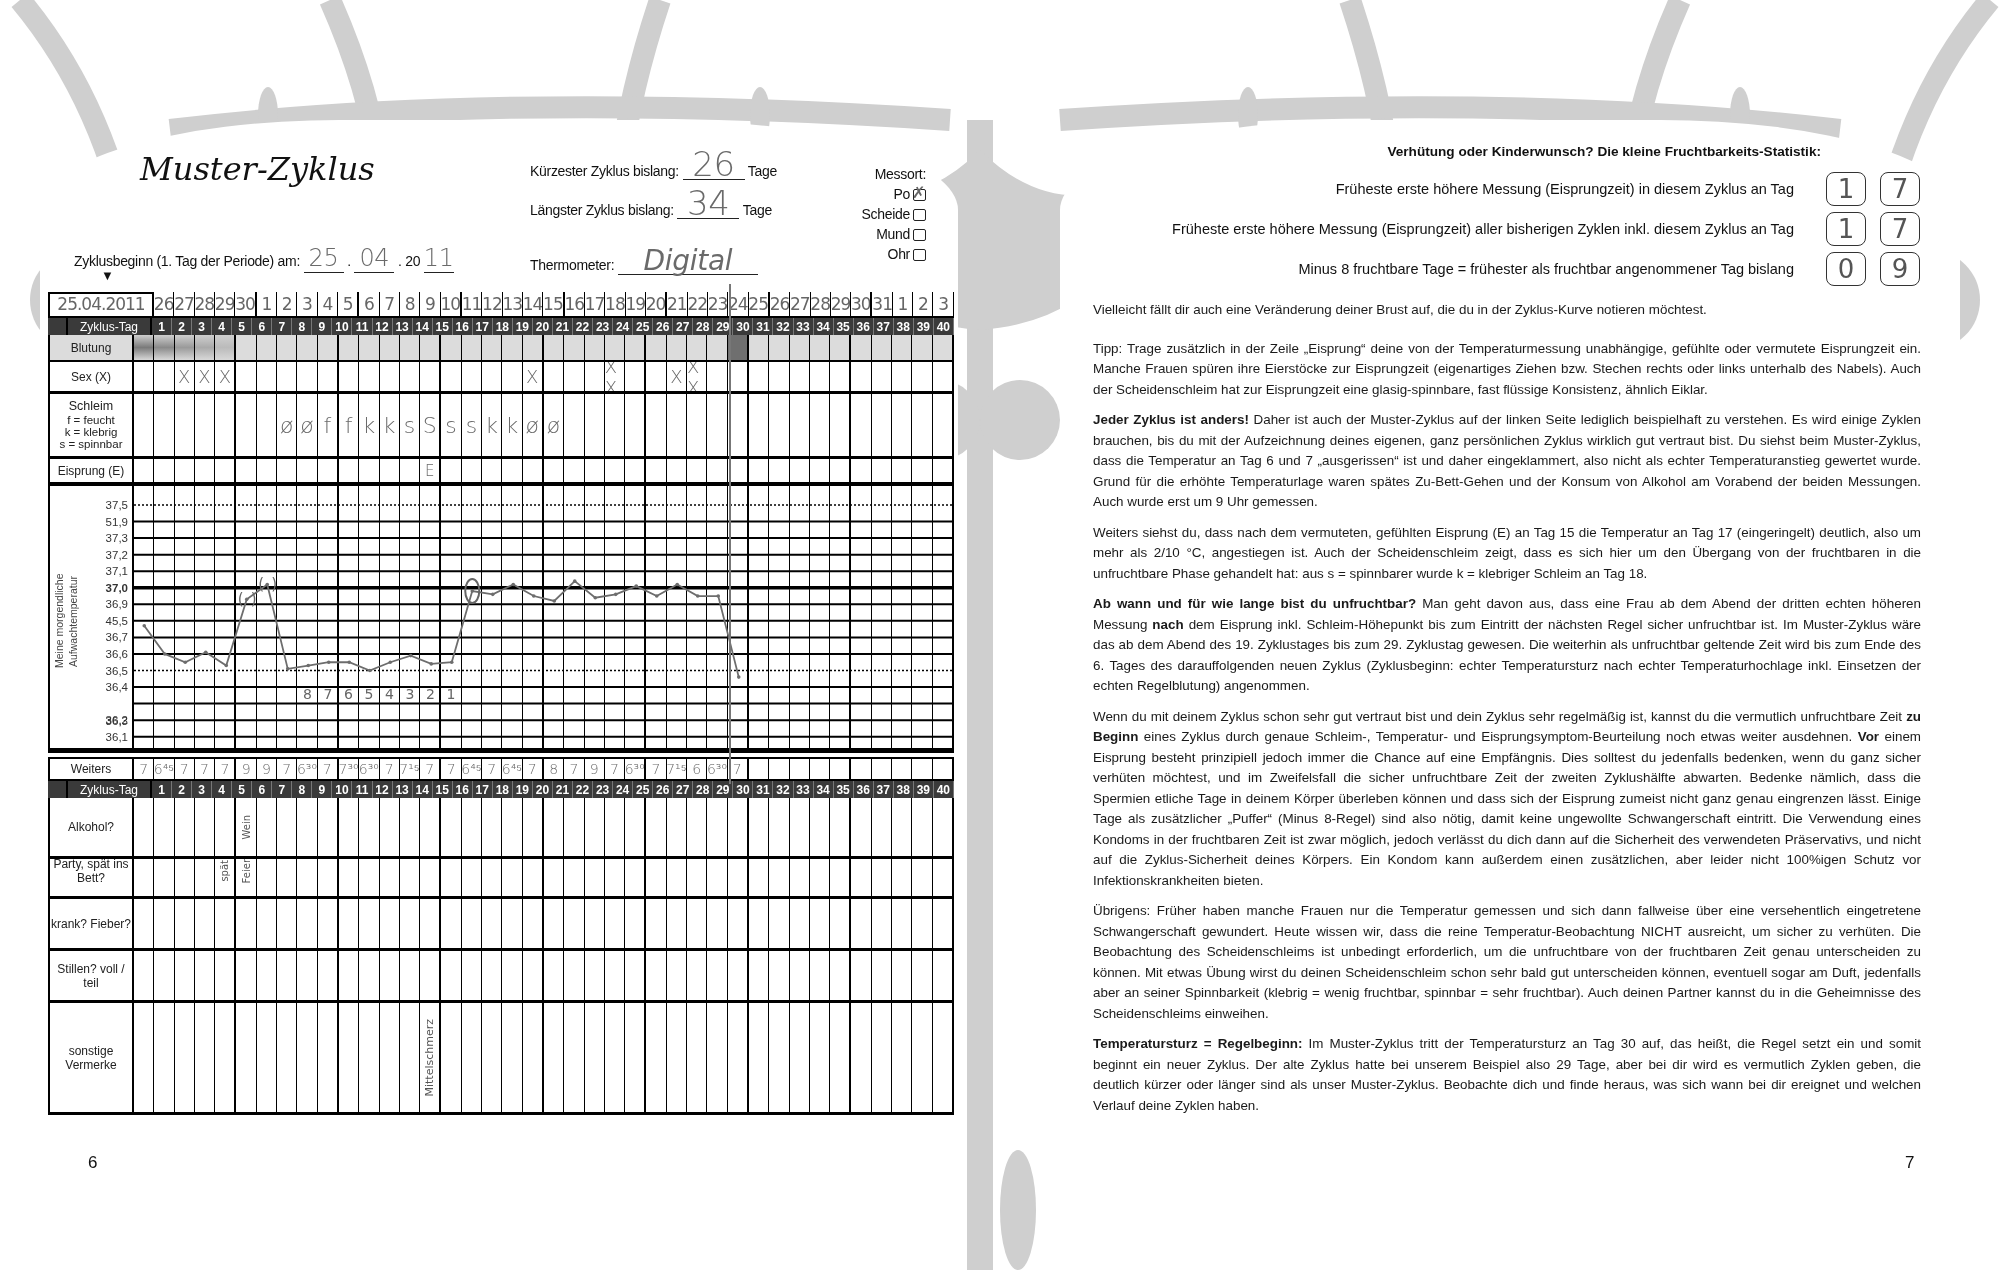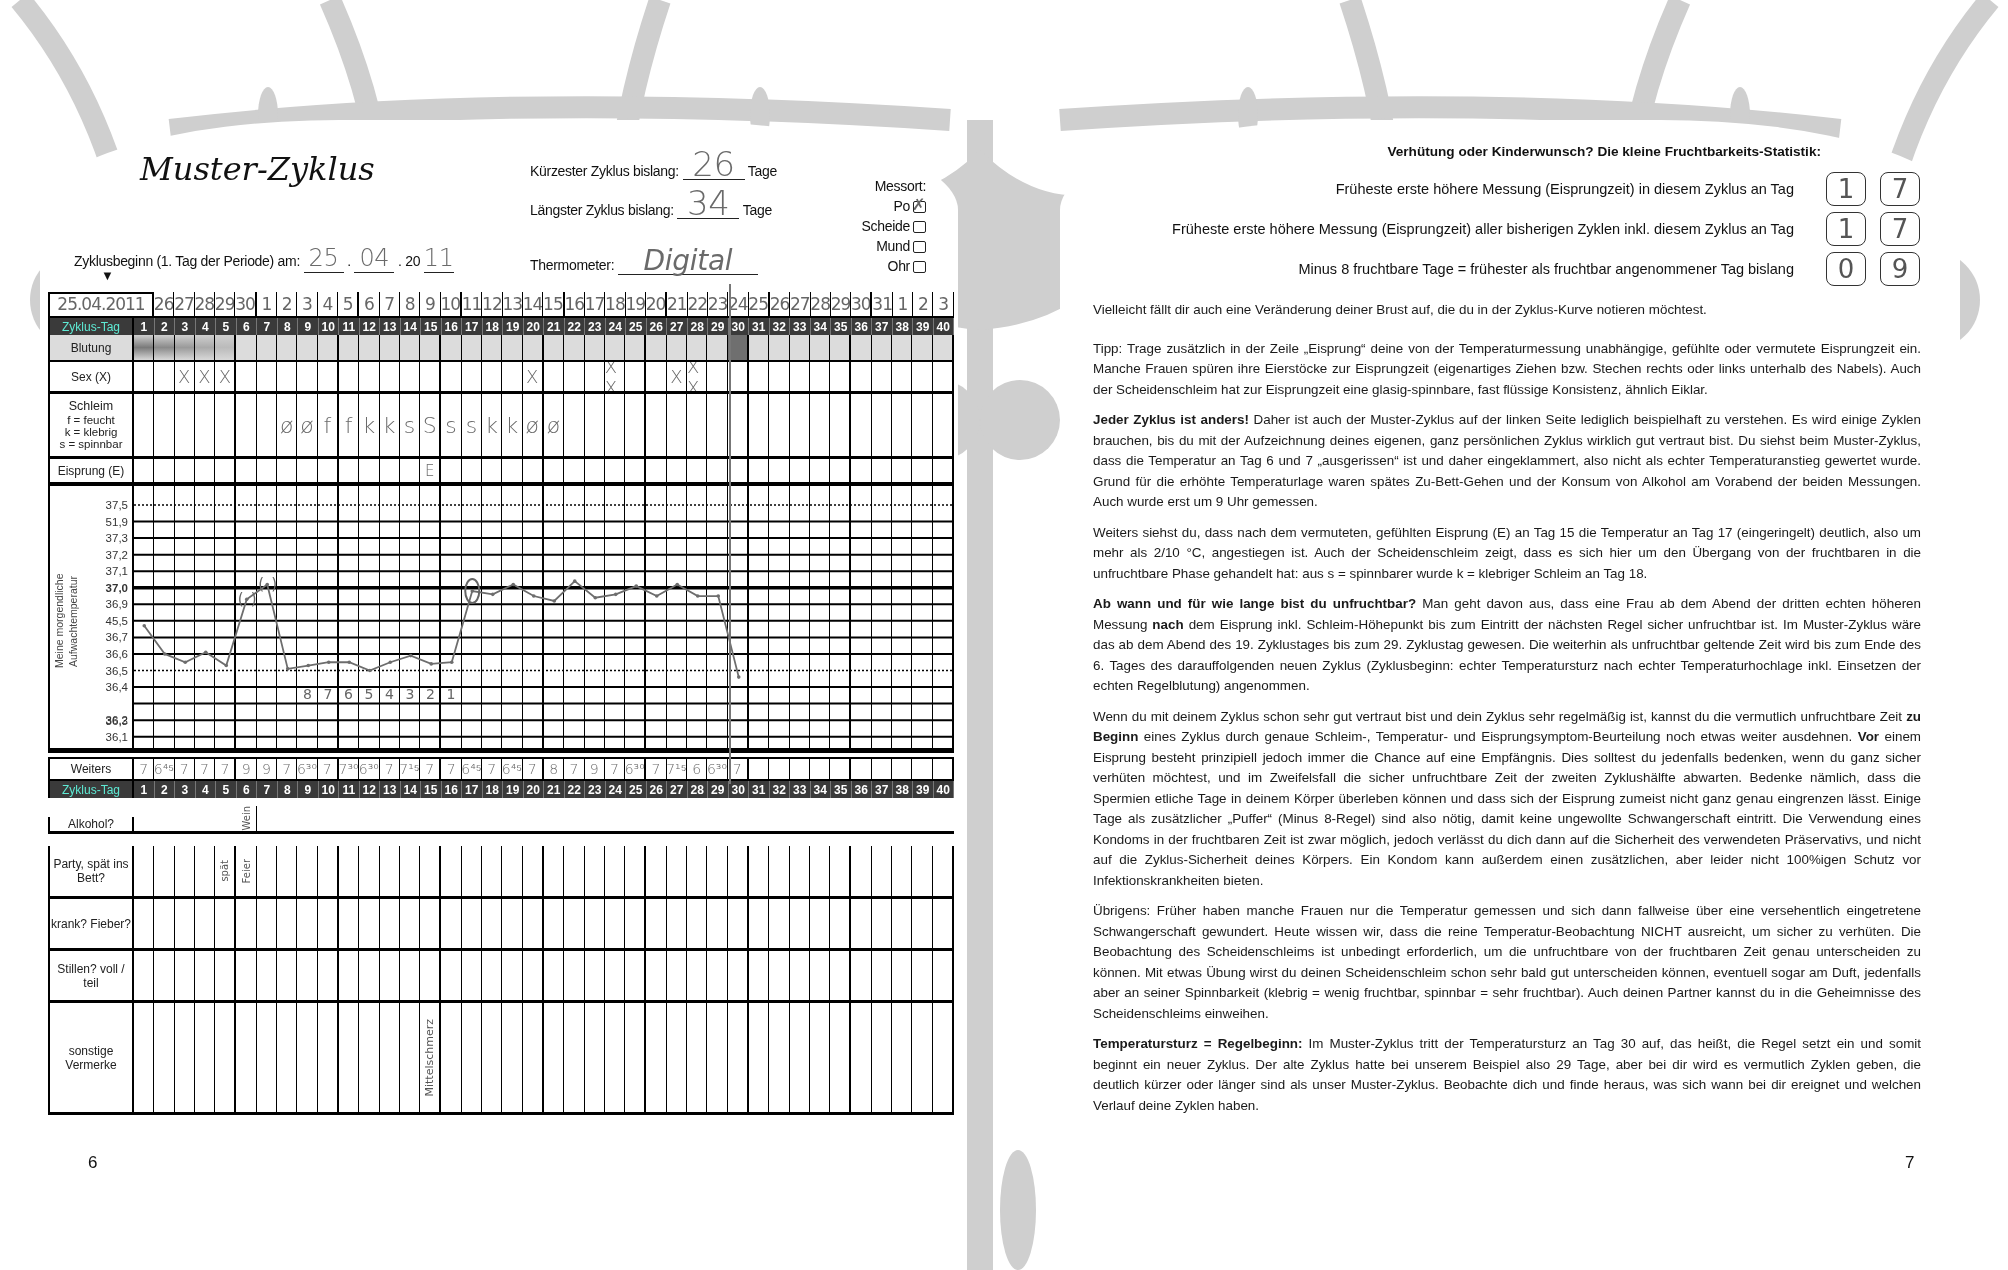--- a/index.html
+++ b/index.html
@@ -12,21 +12,21 @@
   .script{font-family:"DejaVu Serif",serif;font-style:italic;}
   .abs{position:absolute;}
   .cond{font-family:"Liberation Sans",sans-serif;font-size:14px;letter-spacing:-0.3px;}
   
   .grid{position:absolute;left:48px;top:292px;width:906px;}
   .row{position:absolute;left:0;width:906px;display:flex;border-bottom:2px solid #000;box-sizing:border-box;}
   .lab{width:86px;flex:0 0 86px;border-left:2px solid #000;border-right:2px solid #000;box-sizing:border-box;display:flex;align-items:center;justify-content:center;text-align:center;font-size:12px;line-height:14px;color:#222;}
   .cell{flex:1 1 0;border-right:1px solid #000;box-sizing:border-box;display:flex;align-items:center;justify-content:center;overflow:hidden;}
   .cell.wk{border-right:2.5px solid #000;}
   .dark{background:#3a3a3a;color:#fff;}
-  .dark .lab{color:#5eead4;}
+  .dark .lab{color:#ffffff;margin-left:18px;}
   .dark .cell{color:#fff;font-size:12px;font-weight:bold;border-right:1px solid #777;}
   .grey .lab{background:#dcdcdc;}
   .date .cell{font-family:"DejaVu Sans",sans-serif;color:#666;font-size:17px;letter-spacing:-1px;background:#fff;}
   .vtext{writing-mode:vertical-rl;transform:rotate(180deg);font-family:"DejaVu Sans",sans-serif;color:#555;font-size:10px;white-space:nowrap;}
   .tick{font-size:11.5px;color:#333;text-align:right;}
   .pnum{position:absolute;font-size:17px;color:#111;}
   .rtext{position:absolute;left:1093px;width:828px;font-size:13.4px;line-height:20.5px;text-align:justify;color:#1a1a1a;}
   .rtext p{margin:0 0 10px 0;}
   .stat-row{position:absolute;right:88px;display:flex;align-items:center;gap:10px;font-size:14.5px;}
   .digbox{width:38px;height:32px;border:1.5px solid #333;border-radius:8px;display:inline-flex;align-items:center;justify-content:center;font-family:"DejaVu Sans",sans-serif;font-size:26px;color:#555;margin-left:4px;}
@@ -93,21 +93,21 @@
   <span>20</span>
   <span class="hand" style="display:inline-block;width:30px;border-bottom:1.3px solid #222;text-align:center;font-size:24px;">11</span>
 </div>
 <div class="abs" style="left:101px;top:268px;font-size:13px;">▼</div>
 
 <div class="abs cond" style="left:530px;top:248px;">
   <span>Thermometer:</span>
   <span class="hand" style="display:inline-block;width:140px;border-bottom:1.3px solid #222;text-align:center;font-size:28px;line-height:26px;font-style:italic;">Digital</span>
 </div>
 
-<div class="abs cond" style="left:856px;top:176px;text-align:right;width:70px;line-height:20px;">
+<div class="abs cond" style="left:856px;top:164px;text-align:right;width:70px;line-height:20px;">
   <div>Messort:</div>
   <div><span>Po</span><span class="chk"><span style="position:absolute;left:-2px;top:-7px;color:#666;font-size:16px;">✗</span></span></div>
   <div><span>Scheide</span><span class="chk"></span></div>
   <div><span>Mund</span><span class="chk"></span></div>
   <div><span>Ohr</span><span class="chk"></span></div>
 </div>
 
 <div class="grid" id="cycle-grid">
   <div style="position:absolute;left:0;top:0;width:906px;height:2px;background:#000;"></div>
   <div class="row date" style="top:0;height:26px;" id="row-dates">
@@ -514,21 +514,21 @@
       <div class="cell">32</div>
       <div class="cell">33</div>
       <div class="cell">34</div>
       <div class="cell wk">35</div>
       <div class="cell">36</div>
       <div class="cell">37</div>
       <div class="cell">38</div>
       <div class="cell">39</div>
       <div class="cell wk">40</div>
     </div>
-  <div class="row" style="top:506px;height:36px;border-bottom:3px solid #000;align-items:flex-end;" id="row-alc">
+  <div class="row" style="top:506px;height:61px;border-bottom:3px solid #000;" id="row-alc">
     <div class="lab">Alkohol?</div>
   <div class="cell"></div>
       <div class="cell"></div>
       <div class="cell"></div>
       <div class="cell"></div>
       <div class="cell wk"></div>
       <div class="cell">
         <span class="vtext">Wein</span>
       </div>
       <div class="cell"></div>

